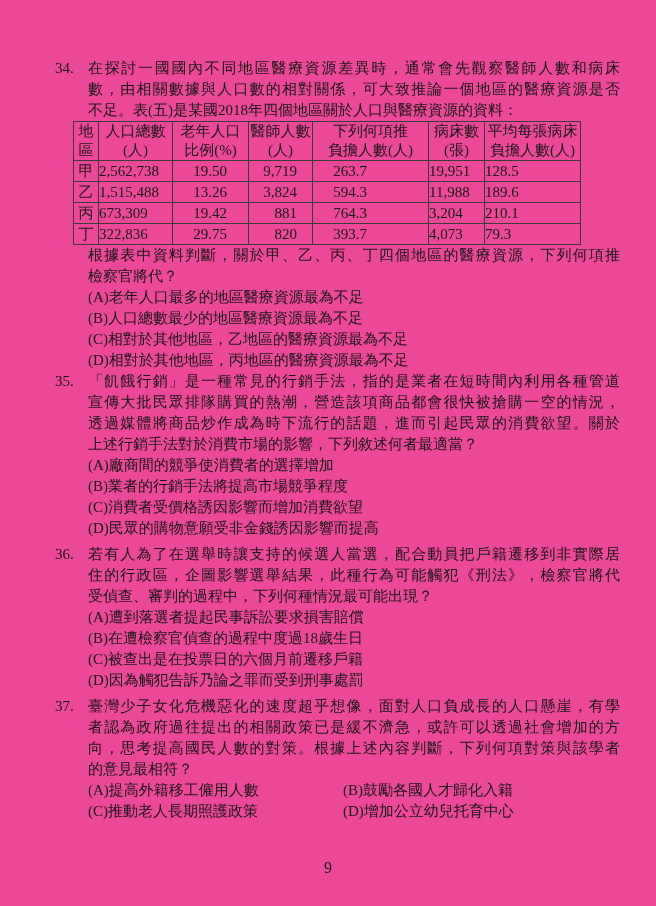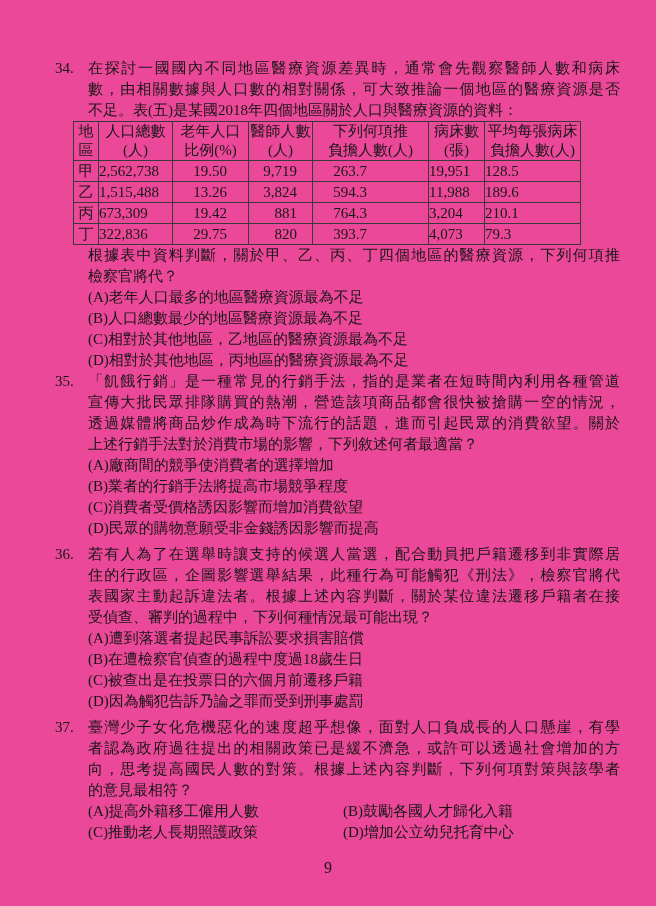--- a/index.html
+++ b/index.html
@@ -174,21 +174,20 @@
       <div class="line">(C)消費者受價格誘因影響而增加消費欲望</div>
       <div class="line">(D)民眾的購物意願受非金錢誘因影響而提高</div>
     </div>
   </div>
 
   <div class="question">
     <div class="qnum">36.</div>
     <div class="qbody">
       <div class="line j">若有人為了在選舉時讓支持的候選人當選，配合動員把戶籍遷移到非實際居</div>
       <div class="line j">住的行政區，企圖影響選舉結果，此種行為可能觸犯《刑法》，檢察官將代</div>
-      <div class="line j">表國家主動起訴違法者。根據上述內容判斷，關於某位違法遷移戶籍者在接</div>
       <div class="line">受偵查、審判的過程中，下列何種情況最可能出現？</div>
       <div class="line">(A)遭到落選者提起民事訴訟要求損害賠償</div>
       <div class="line">(B)在遭檢察官偵查的過程中度過18歲生日</div>
       <div class="line">(C)被查出是在投票日的六個月前遷移戶籍</div>
       <div class="line">(D)因為觸犯告訴乃論之罪而受到刑事處罰</div>
     </div>
   </div>
 
   <div class="question">
     <div class="qnum">37.</div>

